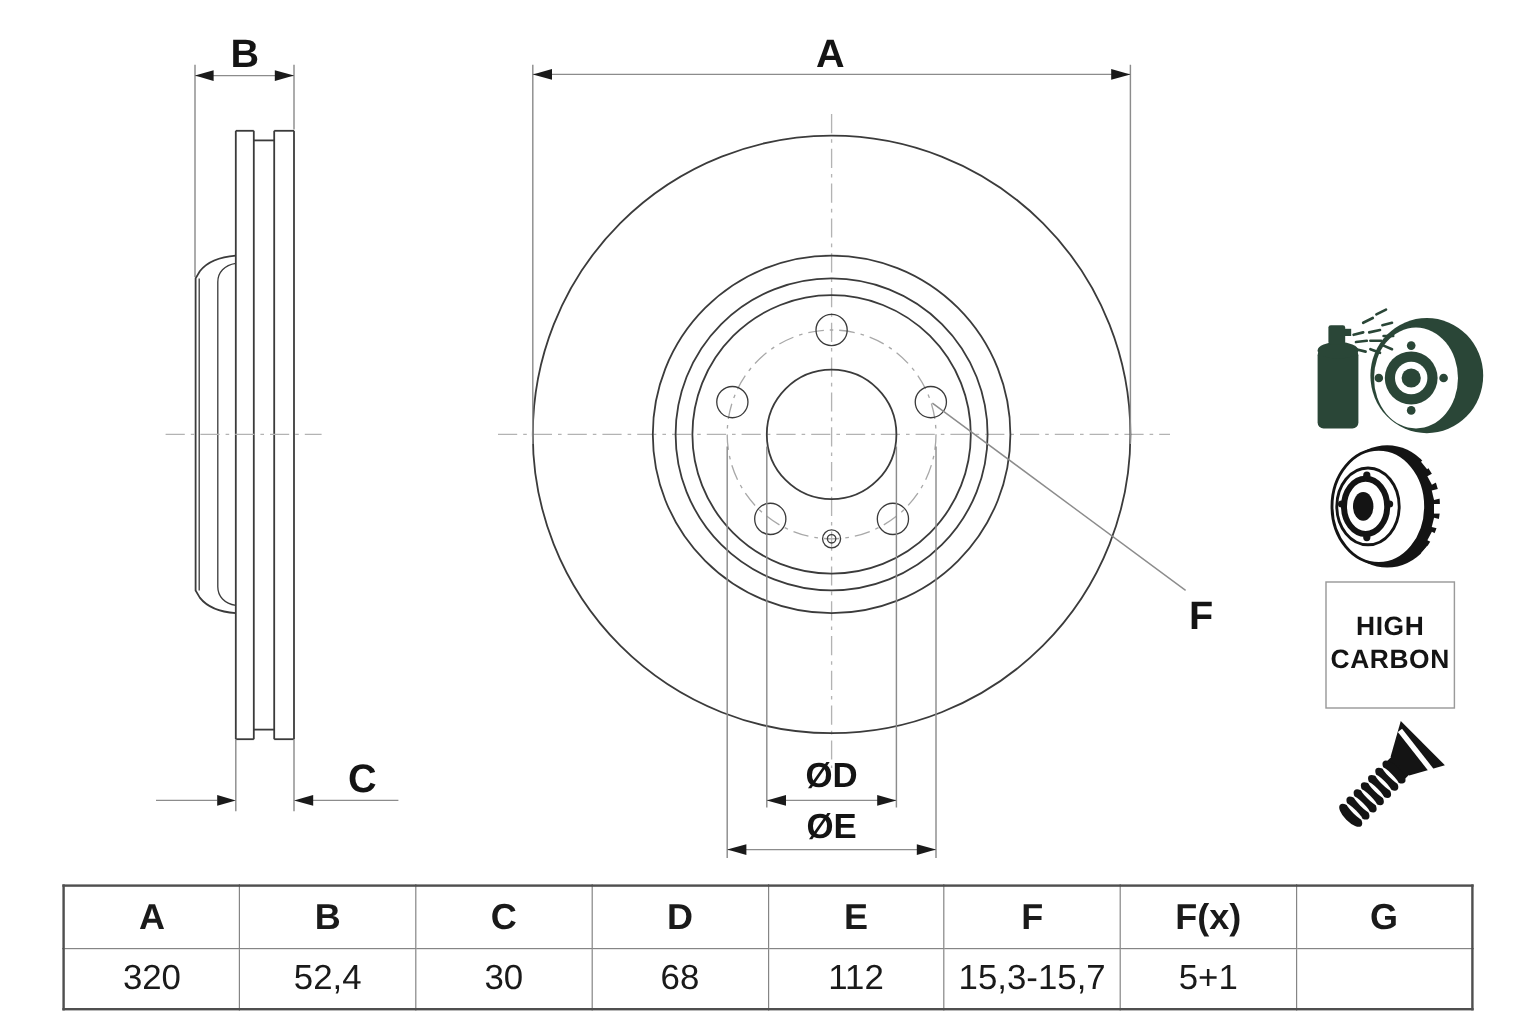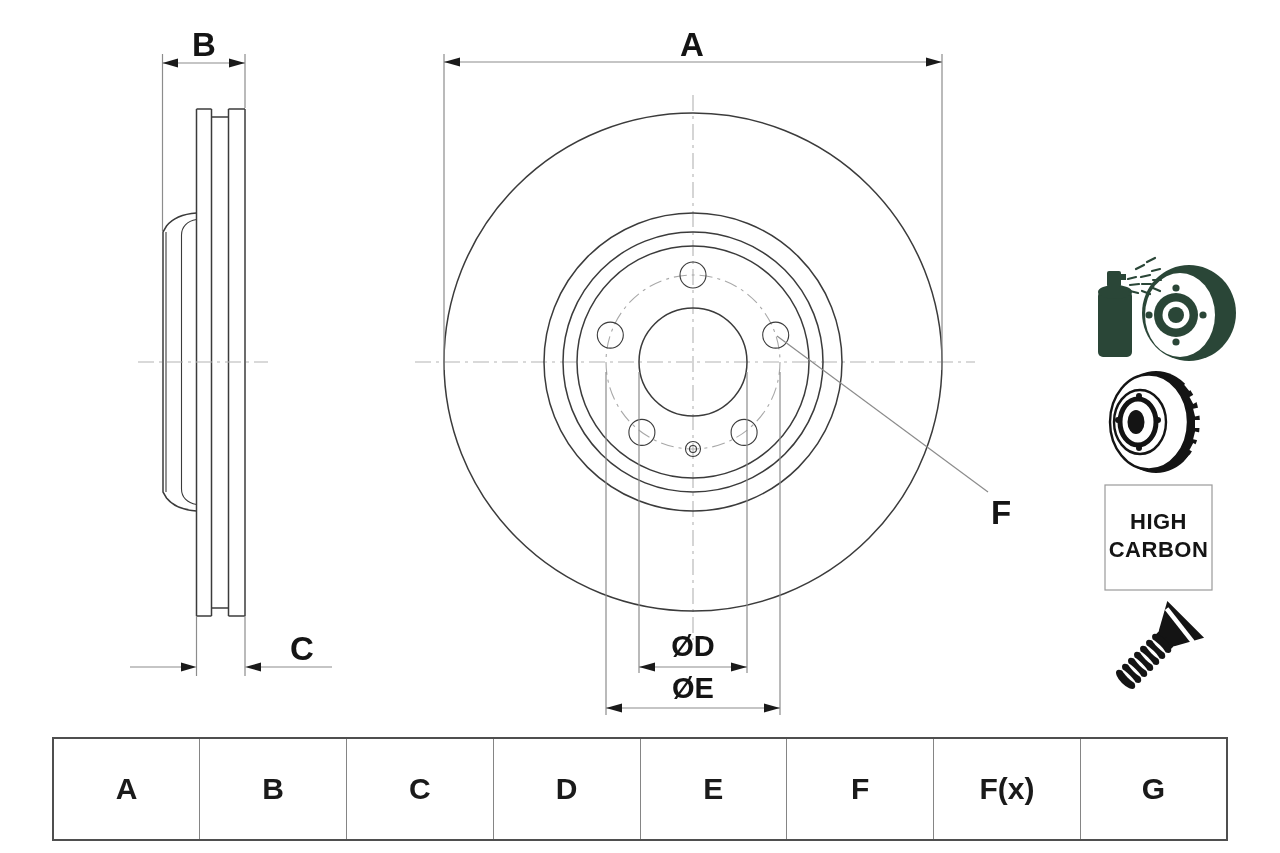--- a/index.html
+++ b/index.html
@@ -216,15 +216,25 @@
       <tr>
         <th>A</th>
         <th>B</th>
         <th>C</th>
         <th>D</th>
         <th>E</th>
         <th>F</th>
         <th>F(x)</th>
         <th>G</th>
       </tr>
+      <tr>
+        <td>320</td>
+        <td>52,4</td>
+        <td>30</td>
+        <td>68</td>
+        <td>112</td>
+        <td>15,3-15,7</td>
+        <td>5+1</td>
+        <td></td>
+      </tr>
     </tbody>
   </table>
 </div>
 
 </body></html>

